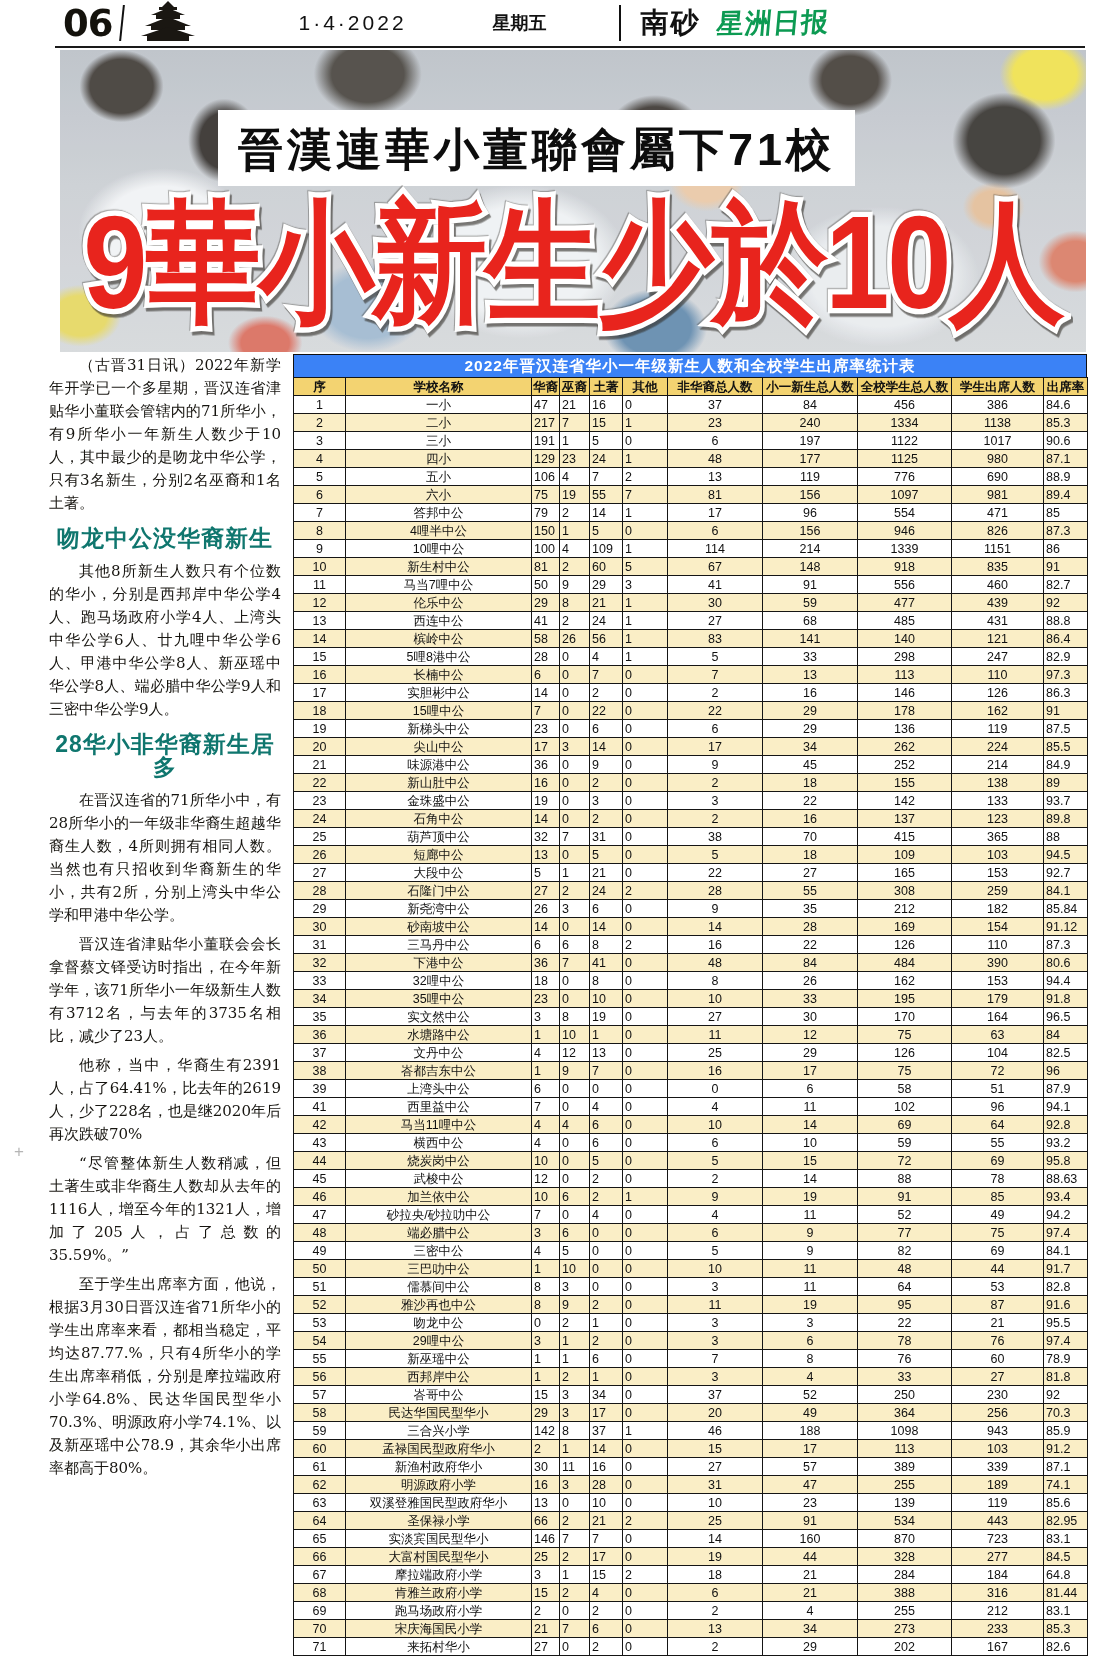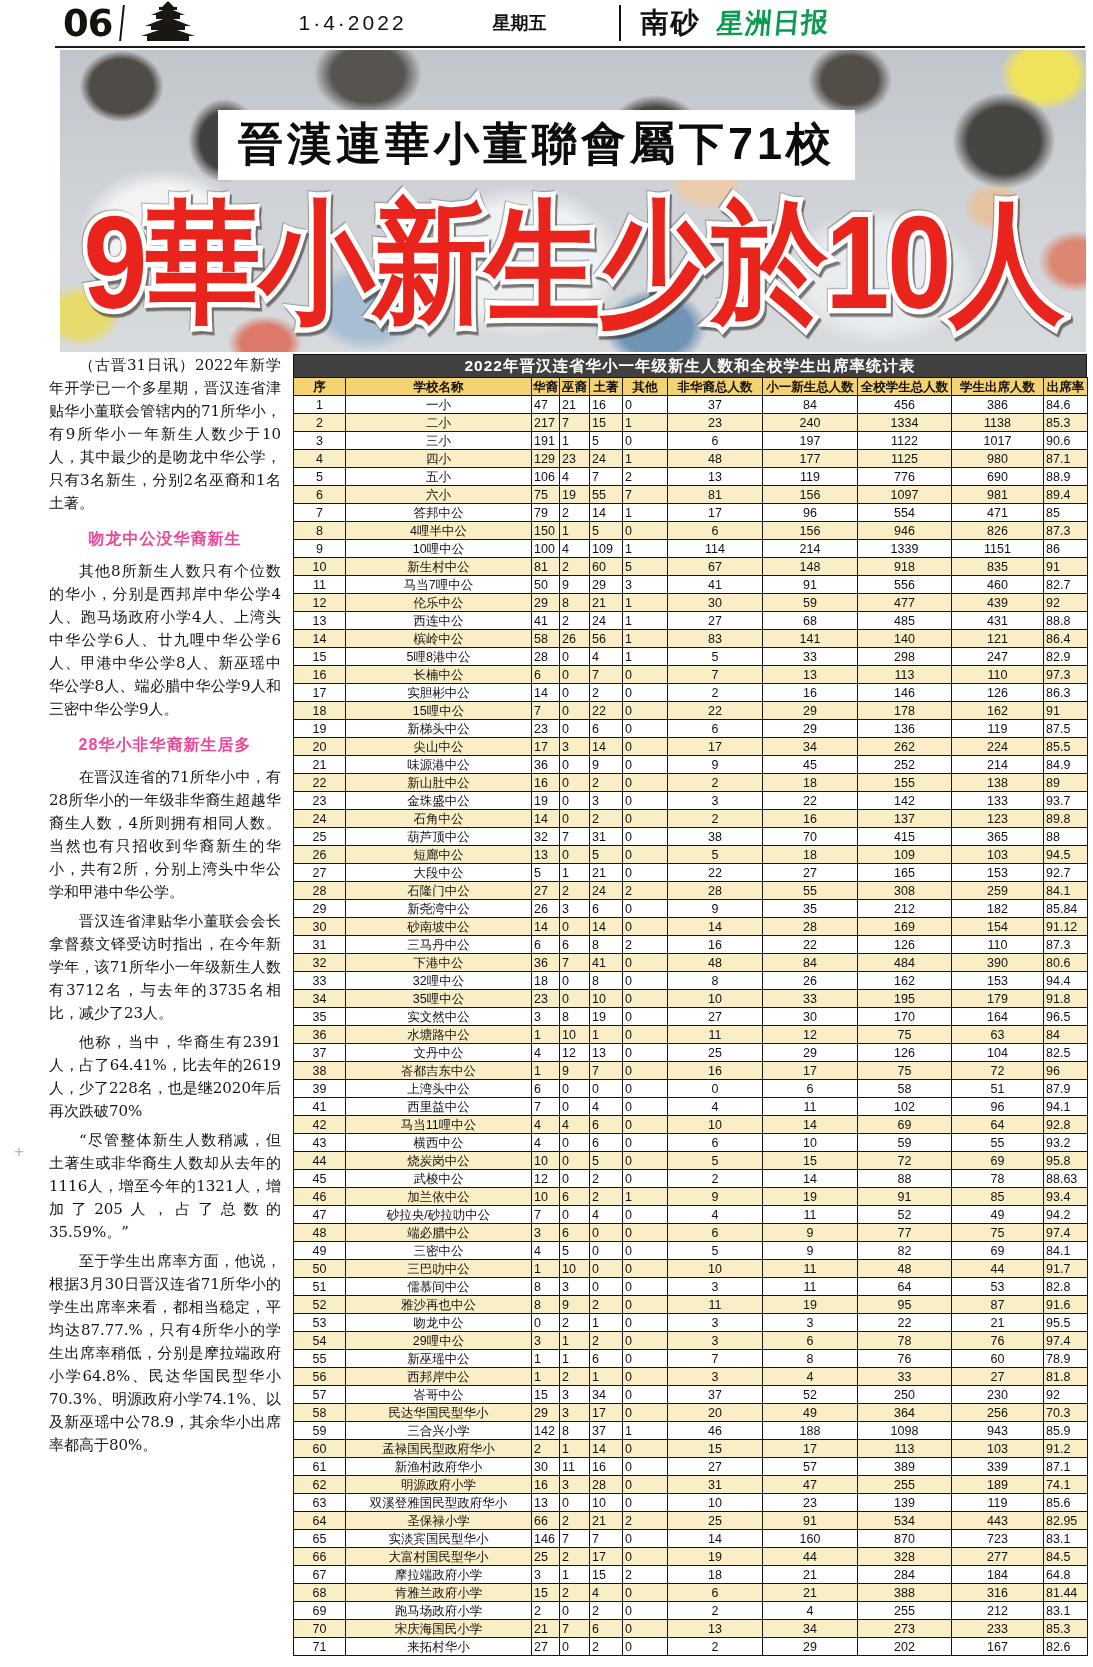--- a/index.html
+++ b/index.html
@@ -34,38 +34,38 @@
       radial-gradient(140px 100px at 80% 75%,#e8ebee 0 50%,transparent 70%),
       radial-gradient(90px 70px at 30% 85%,#9db7cf 0 45%,transparent 65%),
       radial-gradient(80px 60px at 58% 92%,#5e87ab 0 45%,transparent 65%),
       radial-gradient(70px 56px at 96% 8%,#efe04a 0 45%,transparent 65%),
       radial-gradient(60px 50px at 99% 70%,#d97a62 0 40%,transparent 62%),
       radial-gradient(66px 50px at 2% 88%,#e5d65d 0 40%,transparent 62%),
       radial-gradient(60px 44px at 20% 97%,#d96a5a 0 40%,transparent 62%),
       linear-gradient(180deg,#b9bfc6 0%,#c9cdd2 45%,#d4d7da 100%);
   }
   .hero::after{content:"";position:absolute;inset:0;background:rgba(255,255,255,0.10);}
-  .kicker-band{position:absolute;left:158px;top:60px;background:#fff;padding:4px 20px 6px;z-index:3;}
+  .kicker-band{position:absolute;left:158px;top:60px;background:#fff;padding:10px 20px 6px;z-index:3;}
   .kicker-band span{font-size:45px;font-weight:900;letter-spacing:4px;color:#0d0d0d;white-space:nowrap;}
   .main-headline{position:absolute;left:0;width:100%;top:136px;z-index:3;text-align:center;white-space:nowrap;
     font-size:112px;font-weight:900;color:#e8241d;letter-spacing:-2px;
     -webkit-text-stroke:9px #fff;paint-order:stroke fill;
     transform:scale(1.03,1.18);transform-origin:50% 40%;
     filter:drop-shadow(2px 3px 0 rgba(50,45,40,.55)) drop-shadow(-1px -1px 0 rgba(50,45,40,.35));}
 
   
   .article{position:absolute;left:49px;top:354px;width:232px;height:1310px;overflow:hidden;
     font-family:"DejaVu Serif",serif;font-size:15px;line-height:23px;text-align:justify;color:#16140f;}
   .article p{margin:0 0 6px 0;text-indent:2em;}
-  .article h3{font-family:"Liberation Sans",sans-serif;font-size:16px;font-weight:900;
-    text-align:center;margin:12px 0 10px;letter-spacing:1px;color:#ec4899;}
+  .article h3{font-family:"Liberation Sans",sans-serif;font-size:23px;font-weight:900;
+    text-align:center;margin:12px 0 10px;letter-spacing:1px;color:#0f766e;}
 
   
   .stats{position:absolute;left:293px;top:354px;width:794px;}
-  .table-title{background:#404040;color:#fff;font-weight:700;font-size:15.5px;text-align:center;
+  .table-title{background:#3b82f6;color:#fff;font-weight:700;font-size:15.5px;text-align:center;
     height:22px;line-height:22px;border:1px solid #111;border-bottom:none;letter-spacing:1px;}
   table.grid{width:100%;border-collapse:collapse;table-layout:fixed;}
   .grid th,.grid td{border:1px solid #151515;font-size:12.5px;height:17px;line-height:14px;
     padding:0 2px;overflow:hidden;white-space:nowrap;font-family:"Liberation Sans",sans-serif;}
   .grid thead th{background:#f3d371;font-weight:700;text-align:center;padding:0 1px;}
   .grid tr.alt td{background:#faeec6;}
   .grid td.c{text-align:center;}
   .grid td.l{text-align:left;}
 
   .plus-mark{position:absolute;left:14px;top:1142px;color:#b5b5b5;font-size:17px;}

